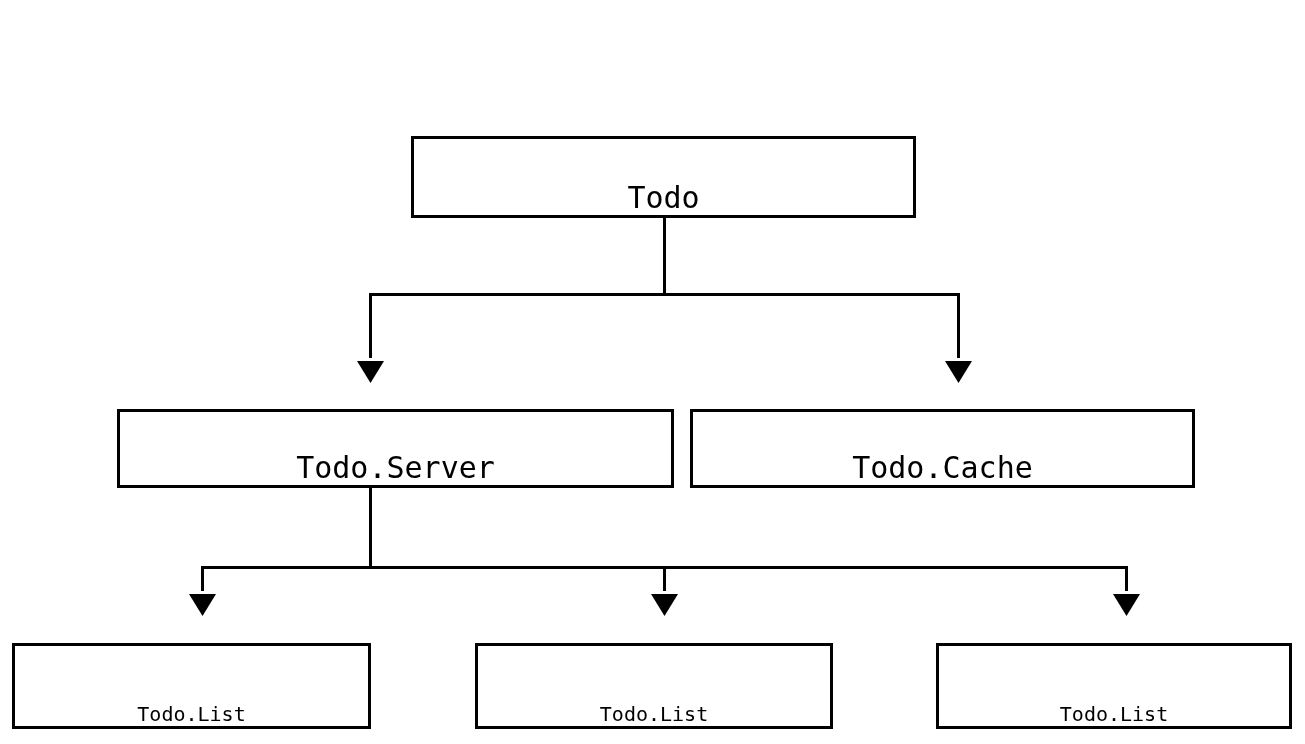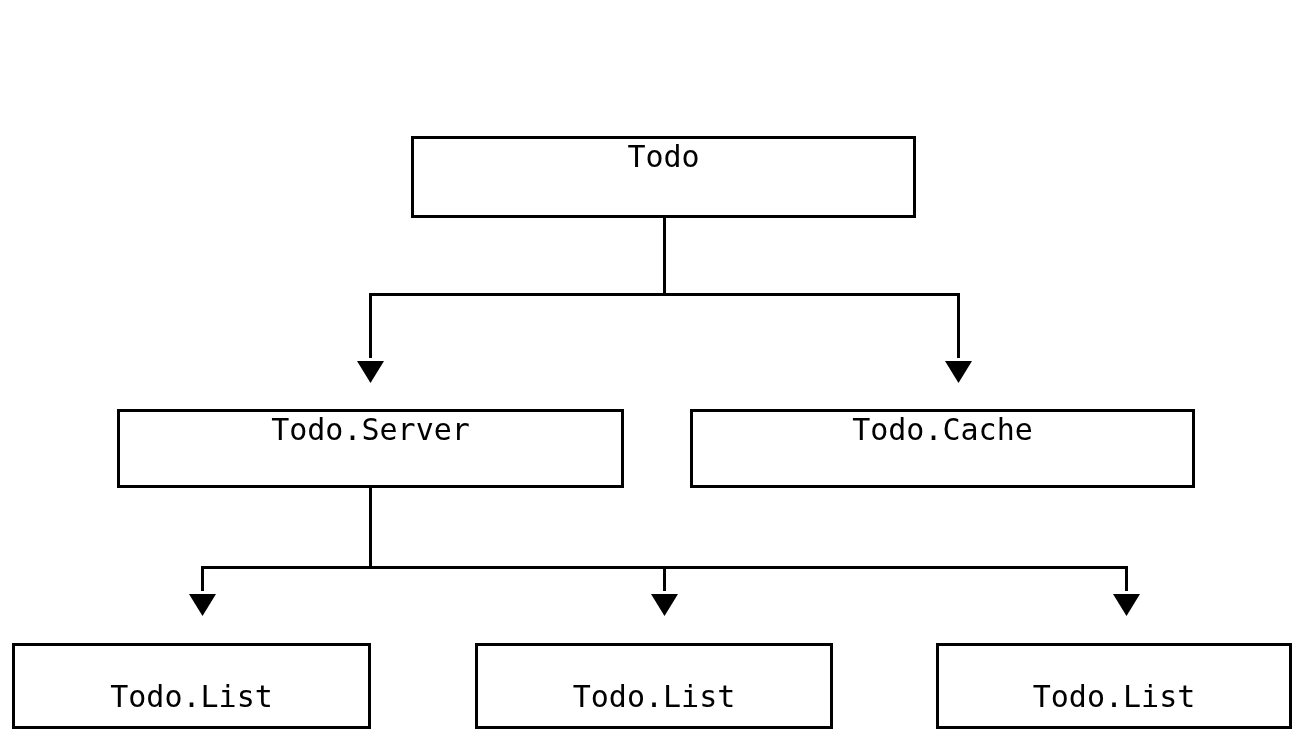--- a/index.html
+++ b/index.html
@@ -27,36 +27,36 @@
     width: 1305px;
     height: 744px;
     pointer-events: none;
   }
   .node-box {
     position: absolute;
     box-sizing: border-box;
     background: #ffffff;
     border: 3px solid #000000;
     display: flex;
-    align-items: flex-start;
+    align-items: flex-end;
     justify-content: center;
   }
   .node-label {
     font-family: "DejaVu Sans Mono", "Liberation Mono", monospace;
     color: #000000;
     white-space: nowrap;
     letter-spacing: 0px;
   }
   .node-root > .node-label { font-size: 30px; }
   .node-mid  > .node-label { font-size: 30px; }
-  .node-leaf > .node-label { font-size: 30px; margin-top: 33px; }
+  .node-leaf > .node-label { font-size: 20px; margin-top: 33px; }
 
   
   #node-todo        { left: 411px; top: 136px; width: 505px; height: 82px; }
-  #node-todo-server { left: 117px; top: 409px; width: 507px; height: 79px; }
+  #node-todo-server { left: 117px; top: 409px; width: 557px; height: 79px; }
   #node-todo-cache  { left: 690px; top: 409px; width: 505px; height: 79px; }
   #node-todo-list-1 { left:  12px; top: 643px; width: 359px; height: 86px; }
   #node-todo-list-2 { left: 475px; top: 643px; width: 358px; height: 86px; }
   #node-todo-list-3 { left: 936px; top: 643px; width: 356px; height: 86px; }
 </style>
 </head>
 <body>
 
 <div id="diagram-canvas">
 

